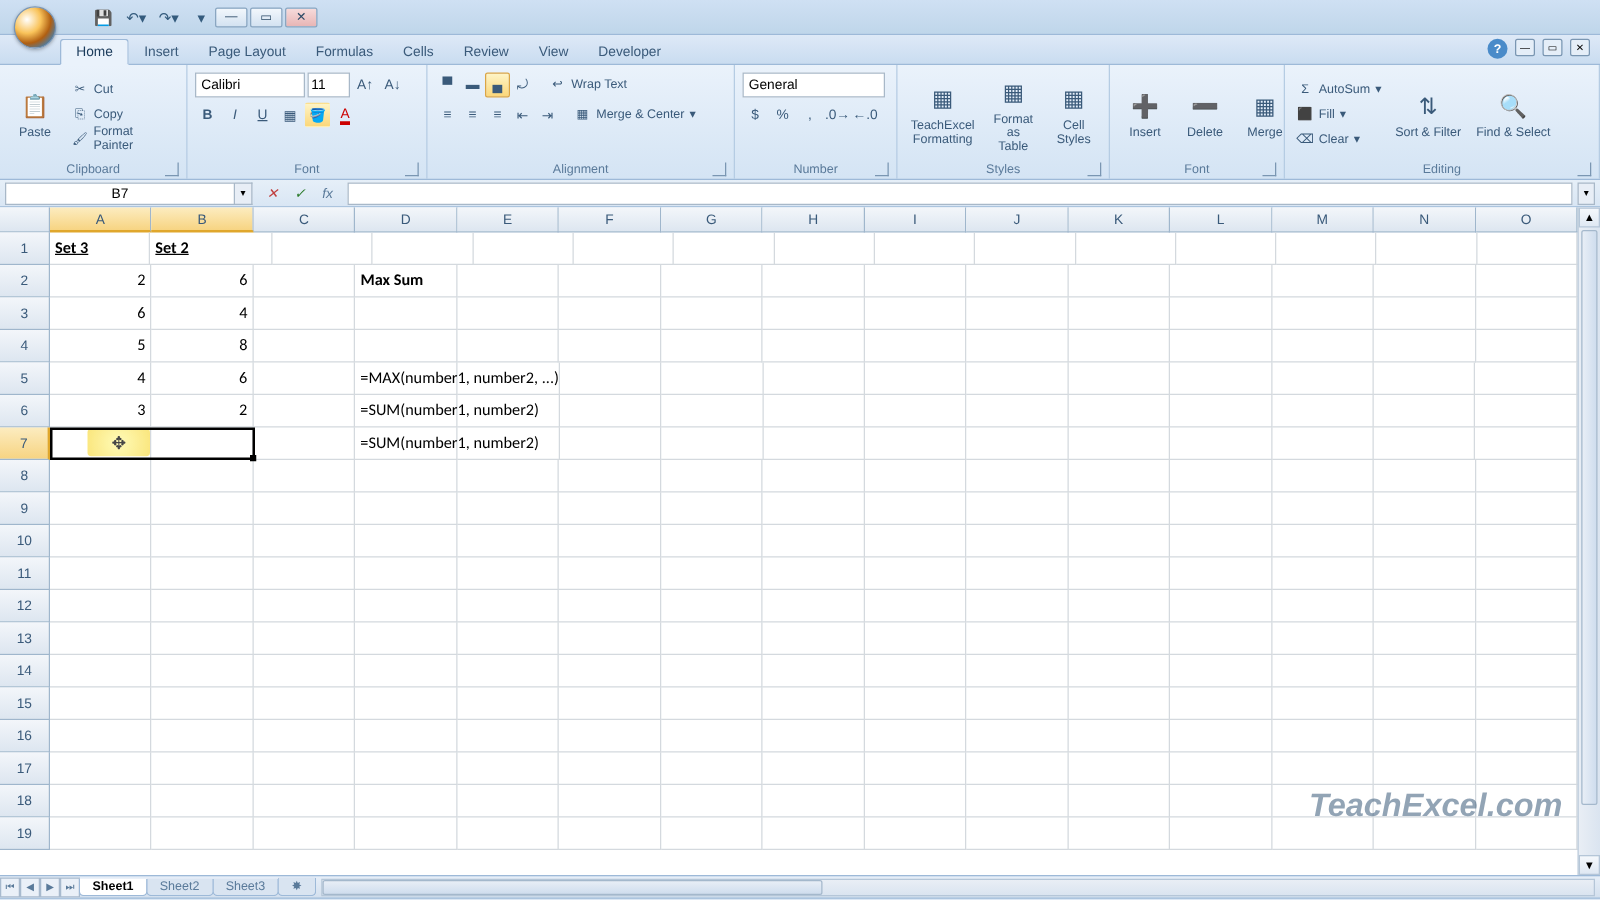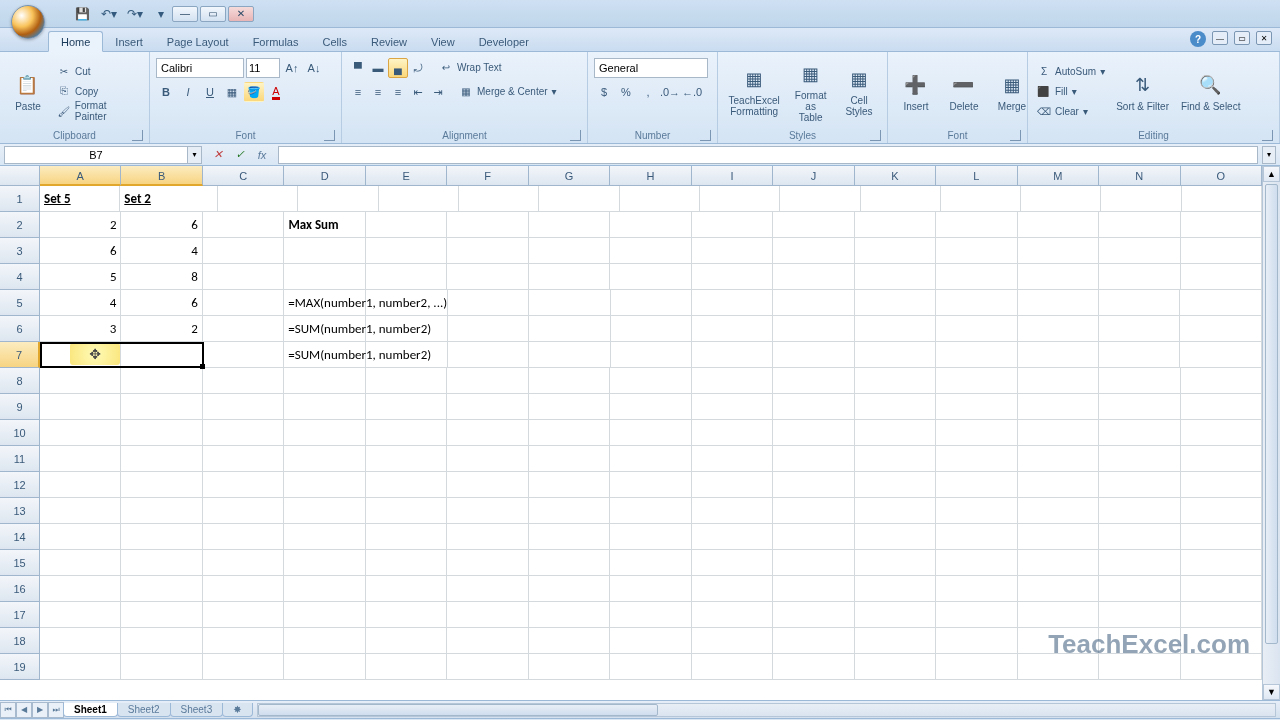--- a/index.html
+++ b/index.html
@@ -84,21 +84,21 @@
 .navbtn { width:16px; height:16px; border:1px solid #a8bace; background:#eaf0f8; display:flex; align-items:center; justify-content:center; font-size:8px; color:#5a7a9a; }
 .sheettab { padding:1px 10px; font-size:10px; background:#fff; border:1px solid #9db9d8; border-top:none; border-radius:0 0 4px 4px; margin-left:-1px; }
 .sheettab.inactive { background:#d9e4f1; color:#5a7a9a; }
 .sheettab.active { font-weight:bold; }
 .hscroll-track { flex:1; height:14px; background:linear-gradient(#e9eef5,#dae4f0); margin:0 4px; border:1px solid #b5c6d8; position:relative; }
 .hscroll-thumb { position:absolute; left:0; top:0; bottom:0; width:400px; background:linear-gradient(#e8eef6,#cfddee); border:1px solid #a4b8cc; border-radius:2px; }
 
 
 .statusbar { height: 22px; background:linear-gradient(#dce7f4,#c5d8ec); display:flex; align-items:center; justify-content:space-between; padding:0 8px; font-size:10px; color:#3a5a7a; border-top:1px solid #9db9d8; }
 
-.watermark { position:absolute; right:30px; bottom:40px; font-size:26px; font-weight:bold; color:#3a5a7a; opacity:0.55; pointer-events:none; }
+.watermark { position:absolute; right:30px; bottom:40px; font-size:26px; font-weight:bold; color:#3a5a7a; opacity:0.55; font-style:italic; pointer-events:none; }
 
 .cursor-move { position:absolute; font-size:14px; color:#333; }
 </style>
 </head>
 <body>
 
 <div class="titlebar">
   <div class="office-btn">
       <div class="office-orb"></div>
     </div>
@@ -329,21 +329,21 @@
       <div class="rowhead">13</div>
       <div class="rowhead">14</div>
       <div class="rowhead">15</div>
       <div class="rowhead">16</div>
       <div class="rowhead">17</div>
       <div class="rowhead">18</div>
       <div class="rowhead">19</div>
     </div>
   <div class="cells" id="cells">
       <div class="cellrow">
-        <div class="cell bold-ul" style="width: 82px;">Set 5</div>
+        <div class="cell bold-ul" style="width: 82px;">Set 3</div>
         <div class="cell bold-ul" style="width: 100px;">Set 2</div>
         <div class="cell" style="width: 82px;"></div>
         <div class="cell" style="width: 82px;"></div>
         <div class="cell" style="width: 82px;"></div>
         <div class="cell" style="width: 82px;"></div>
         <div class="cell" style="width: 82px;"></div>
         <div class="cell" style="width: 82px;"></div>
         <div class="cell" style="width: 82px;"></div>
         <div class="cell" style="width: 82px;"></div>
         <div class="cell" style="width: 82px;"></div>

